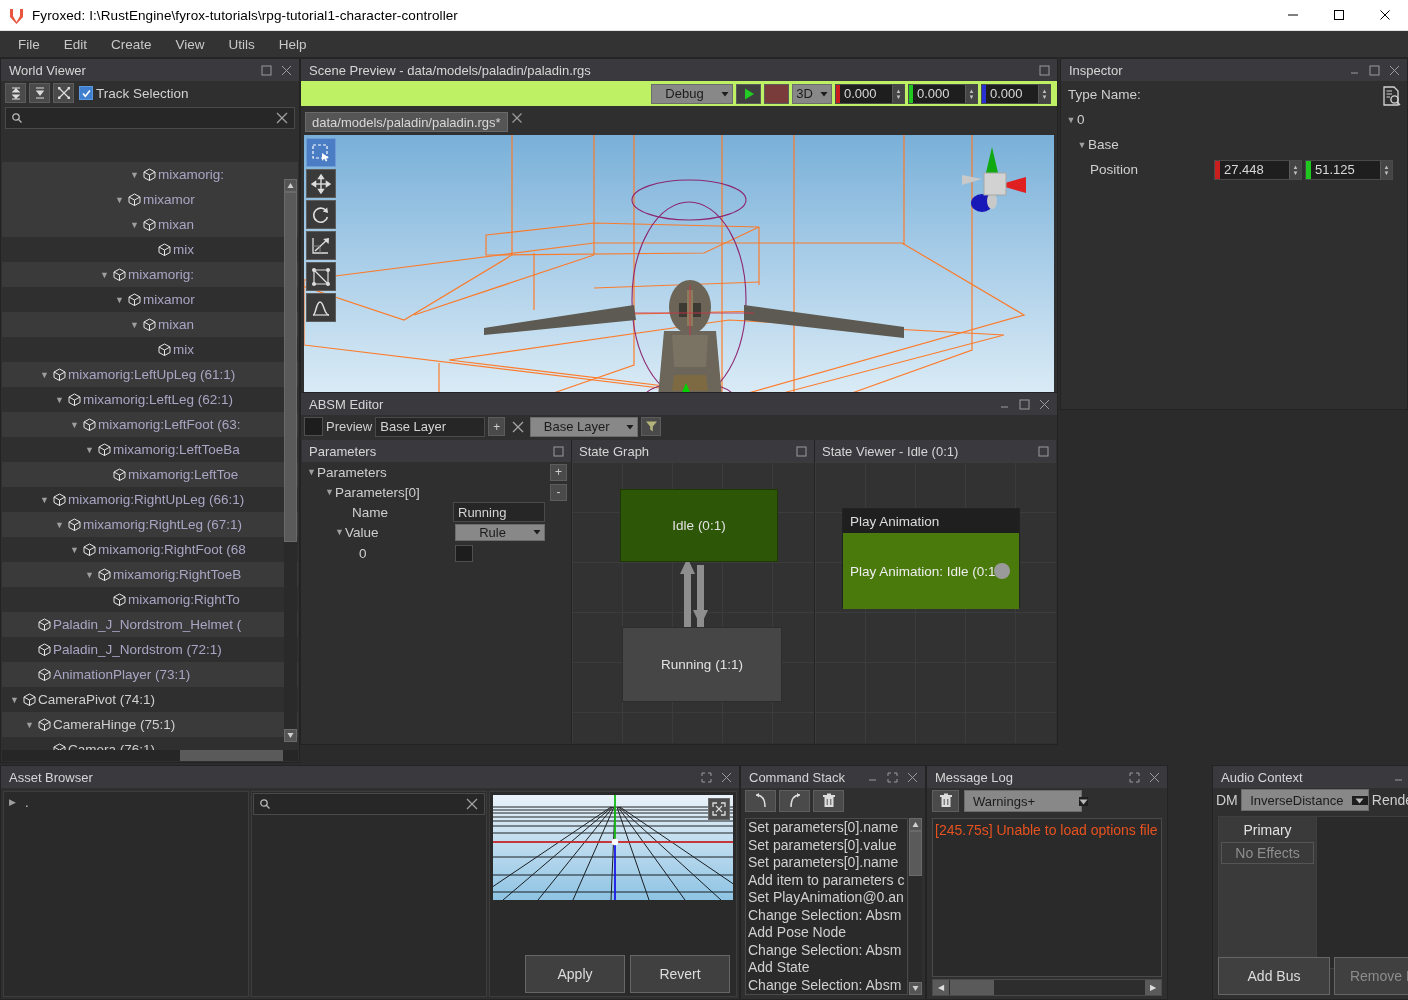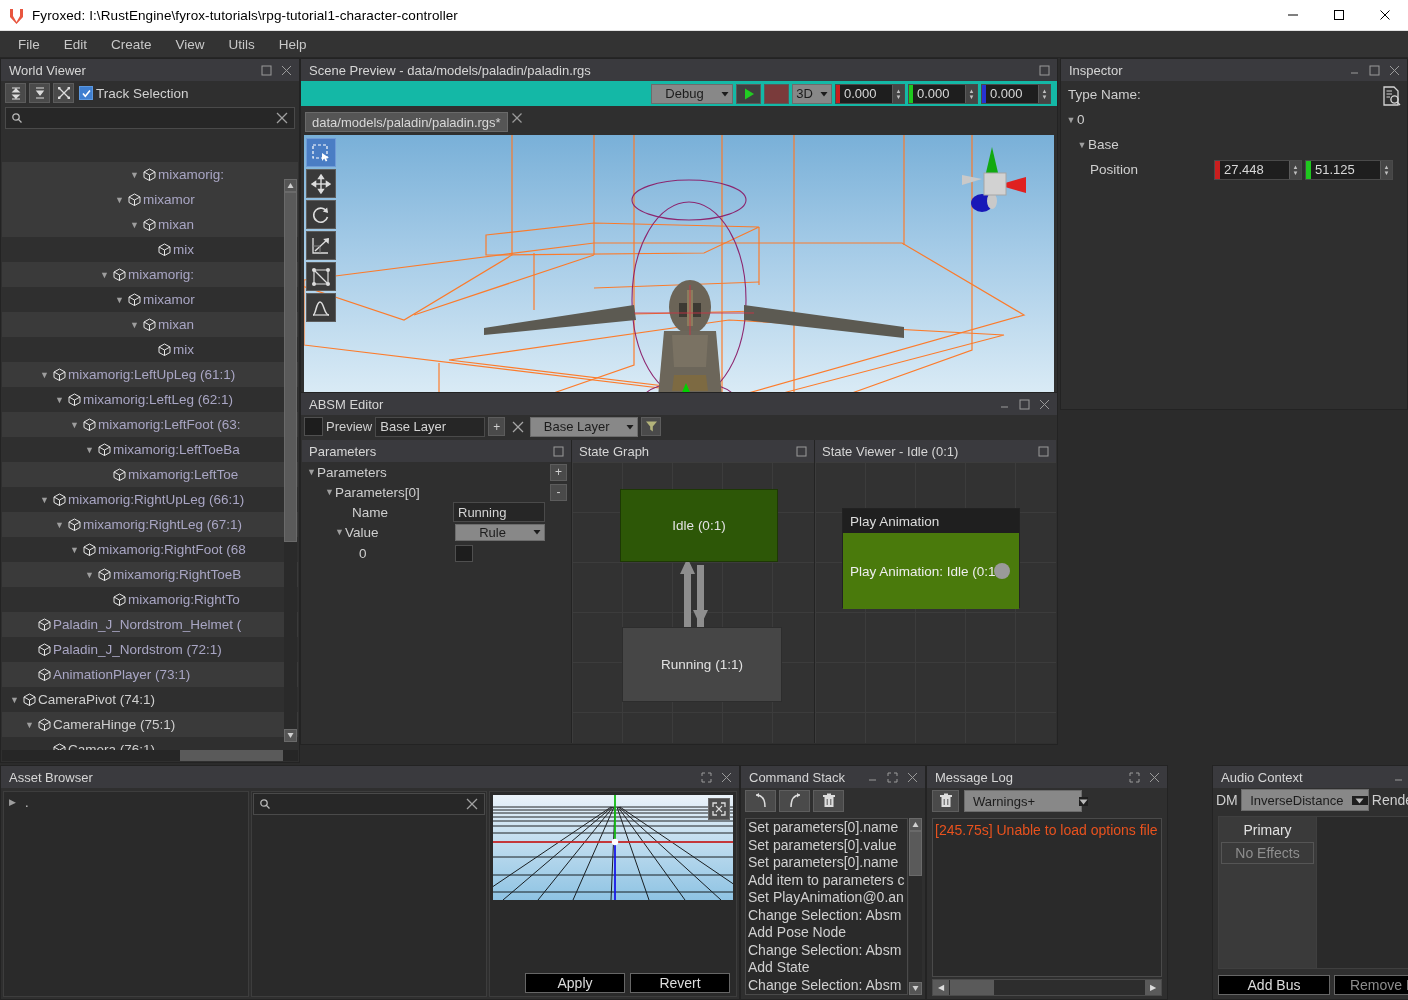--- a/index.html
+++ b/index.html
@@ -46,21 +46,21 @@
   .tr.white .lbl{color:#cfcfcf;}
   .wv-scroll{position:absolute;right:2px;top:120px;width:13px;bottom:20px;}
   .sc-arrow{width:13px;height:13px;background:#555;border:1px solid #6a6a6a;display:flex;align-items:center;justify-content:center;}
   .sc-track{position:absolute;top:13px;bottom:13px;width:13px;background:#2a2a2a;}
   .sc-thumb{position:absolute;left:0;width:13px;background:#5a5a5a;border:1px solid #6a6a6a;}
   .wv-hscroll{position:absolute;left:1px;right:1px;bottom:1px;height:11px;background:#262626;}
   .wv-hthumb{position:absolute;left:60%;width:35%;top:0;bottom:0;background:#5a5a5a;}
 
   
   #scenepreview{left:300px;top:58px;width:758px;height:352px;}
-  .sp-toolbar{height:25px;display:flex;align-items:center;justify-content:flex-end;gap:3px;padding:0 6px;background:#14b8a6;}
+  .sp-toolbar{height:25px;display:flex;align-items:center;justify-content:flex-end;gap:3px;padding:0 6px;background:#bef264;}
   .combo{height:20px;background:#888888;color:#1c1c1c;display:flex;align-items:center;border:1px solid #6c6c6c;font-size:13px;}
   .combo .cv{flex:1;text-align:center;padding:0 8px;}
   .combo .ca{width:15px;display:flex;align-items:center;justify-content:center;background:#888;}
   .play{width:25px;height:20px;background:#3f3f3f;border:1px solid #5a5a5a;display:flex;align-items:center;justify-content:center;}
   .stop{width:25px;height:20px;background:#7a3b3b;border:1px solid #5a5a5a;}
   .numfield{height:20px;display:flex;align-items:center;border:1px solid #4a4a4a;background:#1e1e1e;}
   .numfield .axis{width:4px;align-self:stretch;}
   .numfield .nv{padding:0 4px;color:#d8d8d8;font-size:13px;min-width:52px;}
   .numfield .spin{width:12px;align-self:stretch;background:#454545;border-left:1px solid #5a5a5a;display:flex;flex-direction:column;align-items:center;justify-content:center;color:#c0c0c0;font-size:6px;line-height:6px;}
   .sp-tabs{height:24px;display:flex;align-items:center;padding-left:4px;background:#2f2f2f;}
@@ -109,21 +109,21 @@
   .p-row .arrow{width:11px;color:#9e9e9e;font-size:9px;display:inline-flex;justify-content:center;}
 
   
   #assetbrowser{left:0;top:765px;width:740px;height:235px;}
   .ab-left{position:absolute;left:2px;top:25px;width:246px;bottom:2px;background:#2a2a2a;border:1px solid #3d3d3d;}
   .ab-mid{position:absolute;left:250px;top:25px;width:236px;bottom:2px;background:#2a2a2a;border:1px solid #3d3d3d;}
   .ab-search{height:22px;margin:1px;background:#272727;border:1px solid #4a4a4a;display:flex;align-items:center;padding:0 2px;}
   .ab-right{position:absolute;left:488px;top:25px;right:2px;bottom:2px;background:#2a2a2a;border:1px solid #3d3d3d;}
   .preview3d{position:absolute;left:3px;top:3px;right:3px;height:105px;background:linear-gradient(#e3eef7,#8fc0e0);overflow:hidden;}
   .btnbar{position:absolute;left:0;right:0;bottom:3px;display:flex;gap:5px;justify-content:flex-end;padding:0 6px;}
-  .btn{height:20px;min-width:100px;background:#000000;border:1px solid #666;color:#ddd;display:flex;align-items:center;justify-content:center;font-size:14px;}
+  .btn{height:38px;min-width:100px;background:#404040;border:1px solid #666;color:#ddd;display:flex;align-items:center;justify-content:center;font-size:14px;}
   .btn.dim{color:#8c8c8c;}
 
   #cmdstack{left:740px;top:765px;width:186px;height:235px;}
   .cs-tools{height:26px;display:flex;align-items:center;gap:3px;padding:2px 4px;}
   .cs-btn{width:31px;height:22px;background:#4a4a4a;border:1px solid #5e5e5e;display:flex;align-items:center;justify-content:center;}
   .cs-list{position:absolute;left:4px;top:52px;right:17px;bottom:4px;background:#2a2a2a;border:1px solid #4a4a4a;overflow:hidden;}
   .cs-item{height:17.5px;font-size:14px;color:#d0d0d0;white-space:nowrap;padding-left:2px;}
 
   #msglog{left:926px;top:765px;width:242px;height:235px;}
   .ml-tools{height:26px;display:flex;align-items:center;gap:5px;padding:2px 5px;}

